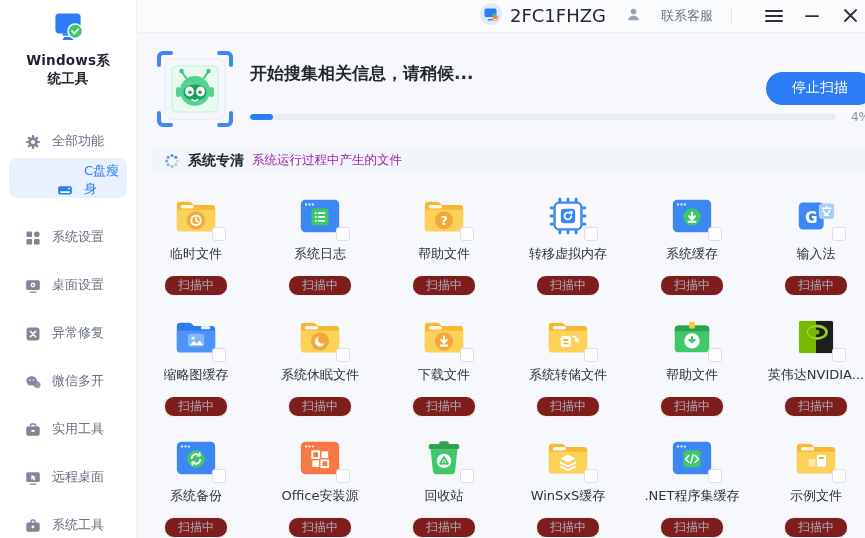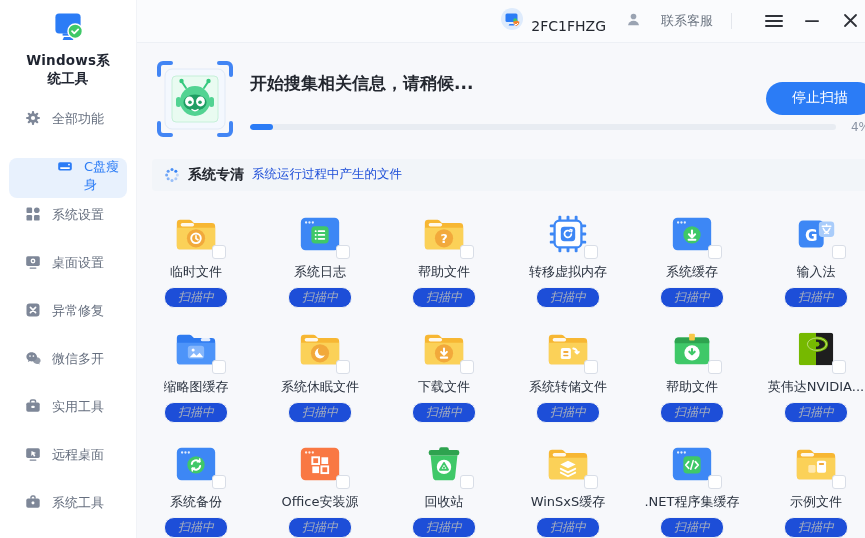--- a/index.html
+++ b/index.html
@@ -6,31 +6,31 @@
   html,body { width:865px; height:538px; overflow:hidden; }
   body { font-family:"DejaVu Sans","Liberation Sans",sans-serif; background:#F7F8FB; }
   .window { display:flex; width:865px; height:538px; }
 
   
   .sidebar { width:137px; background:#FFFFFF; border-right:1px solid #F1F3F7; flex-shrink:0; }
   .logo-block { padding:10px 20px 6px; text-align:center; }
   .logo-badge { display:inline-block; }
   .app-title { margin-top:2px; font-size:13.5px; font-weight:bold; color:#1F2430; letter-spacing:.2px; }
   .nav { margin-top:16px; }
-  .nav-item { height:40px; margin:0 9px 8px; border-radius:8px; display:flex; align-items:flex-start;
+  .nav-item { height:40px; margin:0 9px 8px; border-radius:8px; display:flex; align-items:flex-end;
               padding-left:16px; gap:11px; font-size:13px; color:#666F7F; cursor:pointer; }
   .nav-item .nav-ic { width:16px; height:16px; color:#7E8798; display:flex; }
   .nav-item.active { background:#E8F1FD; color:#2B7CF6;padding-left:48px; }
   .nav-item.active .nav-ic { color:#2B7CF6; }
 
   
   .main { flex:1; display:flex; flex-direction:column; position:relative; }
   .titlebar { height:44px; background:#FAFBFD; border-bottom:1px solid #EDF0F5;
               display:flex; align-items:center; justify-content:flex-end; padding-right:14px; }
-  .license-chip { display:flex; align-items:flex-end; gap:7px; font-size:14px; color:#23272F; }
+  .license-chip { display:flex; align-items:center; gap:7px; font-size:18px; color:#23272F; }
   .contact { display:flex; align-items:center; gap:20px; font-size:13px; color:#6B7480; margin-left:20px; cursor:pointer; }
   .tb-divider { width:1px; height:16px; background:#E3E6EC; margin:0 18px; }
   .tb-btn { width:28px; height:28px; display:flex; align-items:center; justify-content:center; cursor:pointer; margin-left:10px; }
 
   
   .scan-panel { margin:13px 8px 0 15px; height:84px; display:flex; position:relative; }
   .robot-wrap { width:86px; height:86px; flex-shrink:0; }
   .scan-body { flex:1; display:flex; flex-direction:column; padding:16px 0 6px 12px; }
   .scan-title { font-size:17px; font-weight:bold; color:#23272F; }
   .progress-row { margin-top:auto; display:flex; align-items:center; }
@@ -38,32 +38,32 @@
   .progress-fill { height:100%; border-radius:3px; background:#2B7CF6; }
   .progress-label { margin-left:10px; font-size:12px; color:#8A93A3; min-width:24px; text-align:right; }
   .stop-btn { position:absolute; right:-4px; top:26px; height:33px; padding:0 26px; border:none;
               border-radius:17px; background:#2B7CF6; color:#fff; font-size:14px; cursor:pointer;
               font-family:inherit; }
 
   
   .section-bar { margin:19px 8px 0 15px; height:33px; background:#F2F5F9; border-radius:4px;
                  display:flex; align-items:center; padding:0 12px; gap:8px; }
   .section-title { font-size:14px; font-weight:bold; color:#23272F; }
-  .section-subtitle { font-size:12.5px; color:#1d4ed8; }
+  .section-subtitle { font-size:12.5px; color:#a21caf; }
 
   
   .grid { margin:20px 0 0 -3px; display:grid; grid-template-columns:repeat(6,124px); row-gap:18px; }
   .cell { display:flex; flex-direction:column; align-items:center; cursor:pointer; }
   .cell-icon { position:relative; width:46px; height:46px; }
   .checkbox { position:absolute; right:-7px; bottom:-2px; width:14px; height:14px;
               background:#fff; border:1.5px solid #D9DEE7; border-radius:3px; cursor:pointer; }
   .cell-label { margin-top:6px; font-size:13px; color:#2B3340; line-height:18px; max-width:118px;
                 white-space:nowrap; overflow:hidden; text-overflow:ellipsis; }
-  .badge { margin-top:6px; background:#1d4ed8; border:1px solid #F0F2F6; color:#A7AFBD;
-           font-size:12px; line-height:15px; padding:2px 13px; border-radius:10px;font-style:italic; }
+  .badge { margin-top:12px; background:#7f1d1d; border:1px solid #F0F2F6; color:#A7AFBD;
+           font-size:12px; line-height:15px; padding:2px 13px; border-radius:10px; }
 </style>
 </head>
 <body>
 
 <div class="window">
 
   <aside class="sidebar">
     <div class="logo-block">
       <span class="logo-badge">
         <svg width="36" height="36" viewBox="0 0 40 40">

